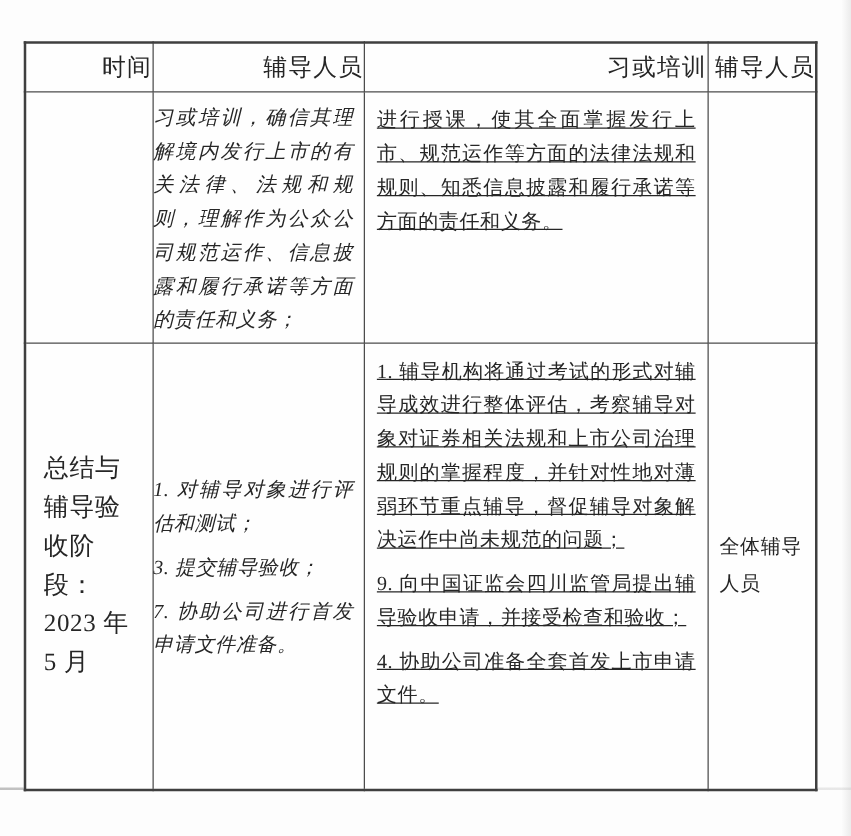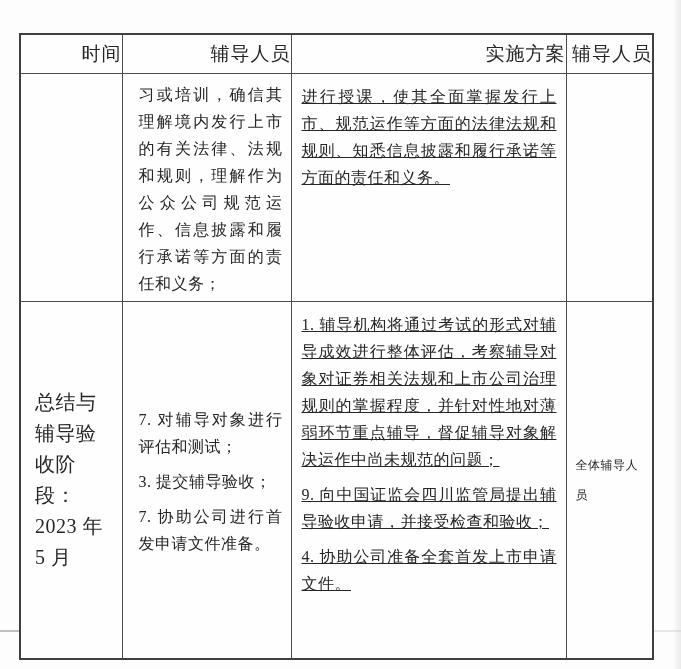--- a/index.html
+++ b/index.html
@@ -34,71 +34,71 @@
   }
   .sched { border:2px solid #3f3f3f; }
 
   .sched th {
     height:39px; vertical-align:middle; text-align:right;
     font-size:19px; font-weight:normal; letter-spacing:1px;
   }
   .row-cont { height:200px; }
   .row-final { height:358px; }
 
-  td.cell-text { padding:7px 8px 4px 16px; }
+  td.cell-text { padding:7px 8px 4px 0;font-style:italic; }
   td.cell-plan { padding:9px 9px 4px 10px;text-decoration:underline; }
   td.cell-mid  { vertical-align:middle; }
 
   .para {
     font-size:16px; line-height:27px; letter-spacing:.5px;
     text-align:justify; margin:0 0 8px 0;
   }
   .para:last-child { margin-bottom:0; }
 
   td.cell-time { padding:0 14px; font-size:20px; line-height:31px; letter-spacing:.5px; }
-  td.cell-staff { padding:0 9px; font-size:12px; line-height:30px; letter-spacing:.5px; }
+  td.cell-staff { padding:0 9px; font-size:16px; line-height:30px; letter-spacing:.5px; }
 </style>
 </head>
 <body>
 
 <div class="doc">
   <div class="scan-line"></div>
   <div class="scan-edge"></div>
 
   <table class="sched">
     <colgroup>
       <col style="width:102px">
       <col style="width:169px">
       <col style="width:275px">
       <col style="width:87px">
     </colgroup>
 
     <tbody>
         <tr>
       <th>时间</th>
       <th>辅导人员</th>
-      <th>实施方案</th>
+      <th>习或培训</th>
       <th>辅导人员</th>
     </tr>
 
     <tr class="row-cont">
       <td class="cell-time"></td>
       <td class="cell-text">
         <p class="para">习或培训，确信其理解境内发行上市的有关法律、法规和规则，理解作为公众公司规范运作、信息披露和履行承诺等方面的责任和义务；</p>
       </td>
       <td class="cell-plan">
         <p class="para">进行授课，使其全面掌握发行上市、规范运作等方面的法律法规和规则、知悉信息披露和履行承诺等方面的责任和义务。</p>
       </td>
       <td class="cell-staff"></td>
     </tr>
 
     <tr class="row-final">
       <td class="cell-time cell-mid">总结与辅导验收阶段：2023 年 5 月</td>
       <td class="cell-text cell-mid">
-        <p class="para">7. 对辅导对象进行评估和测试；</p>
+        <p class="para">1. 对辅导对象进行评估和测试；</p>
         <p class="para">3. 提交辅导验收；</p>
         <p class="para">7. 协助公司进行首发申请文件准备。</p>
       </td>
       <td class="cell-plan">
         <p class="para">1. 辅导机构将通过考试的形式对辅导成效进行整体评估，考察辅导对象对证券相关法规和上市公司治理规则的掌握程度，并针对性地对薄弱环节重点辅导，督促辅导对象解决运作中尚未规范的问题；</p>
         <p class="para">9. 向中国证监会四川监管局提出辅导验收申请，并接受检查和验收；</p>
         <p class="para">4. 协助公司准备全套首发上市申请文件。</p>
       </td>
       <td class="cell-staff cell-mid">全体辅导人员</td>
     </tr>

